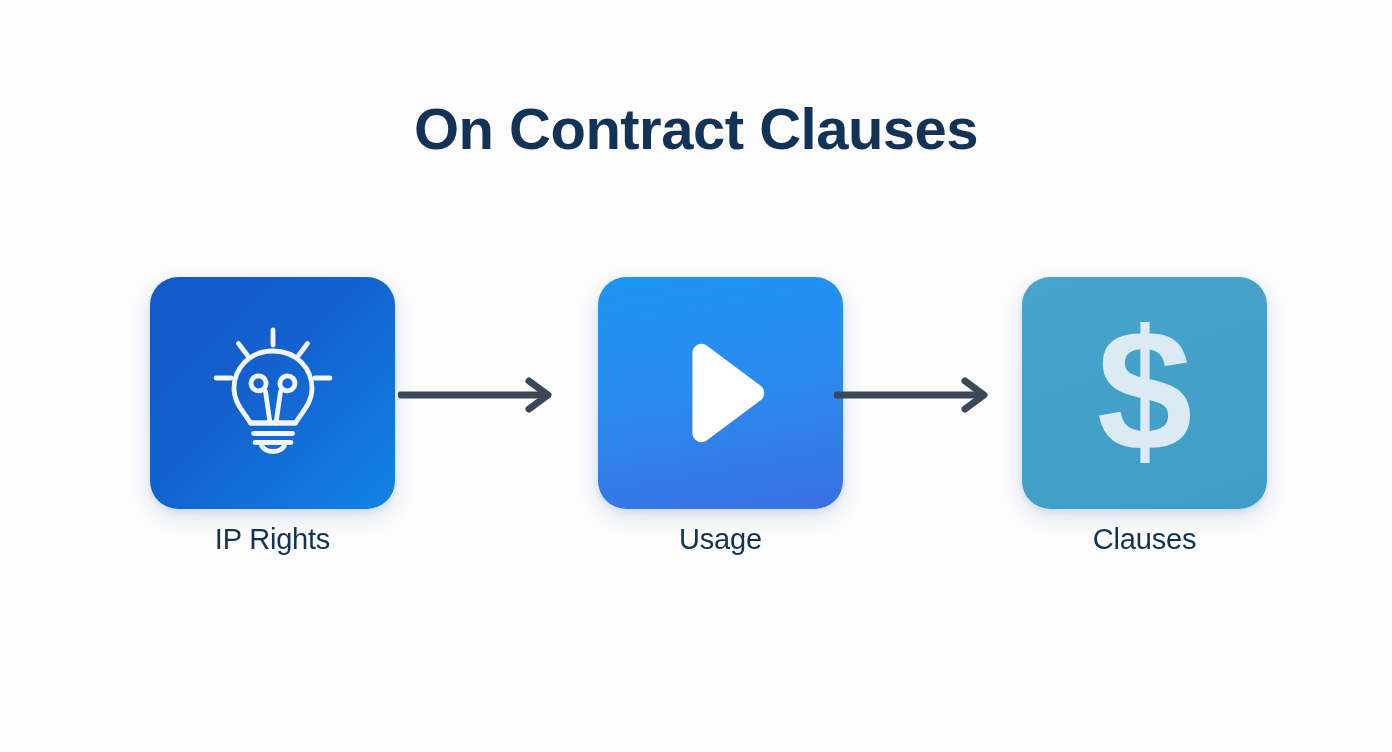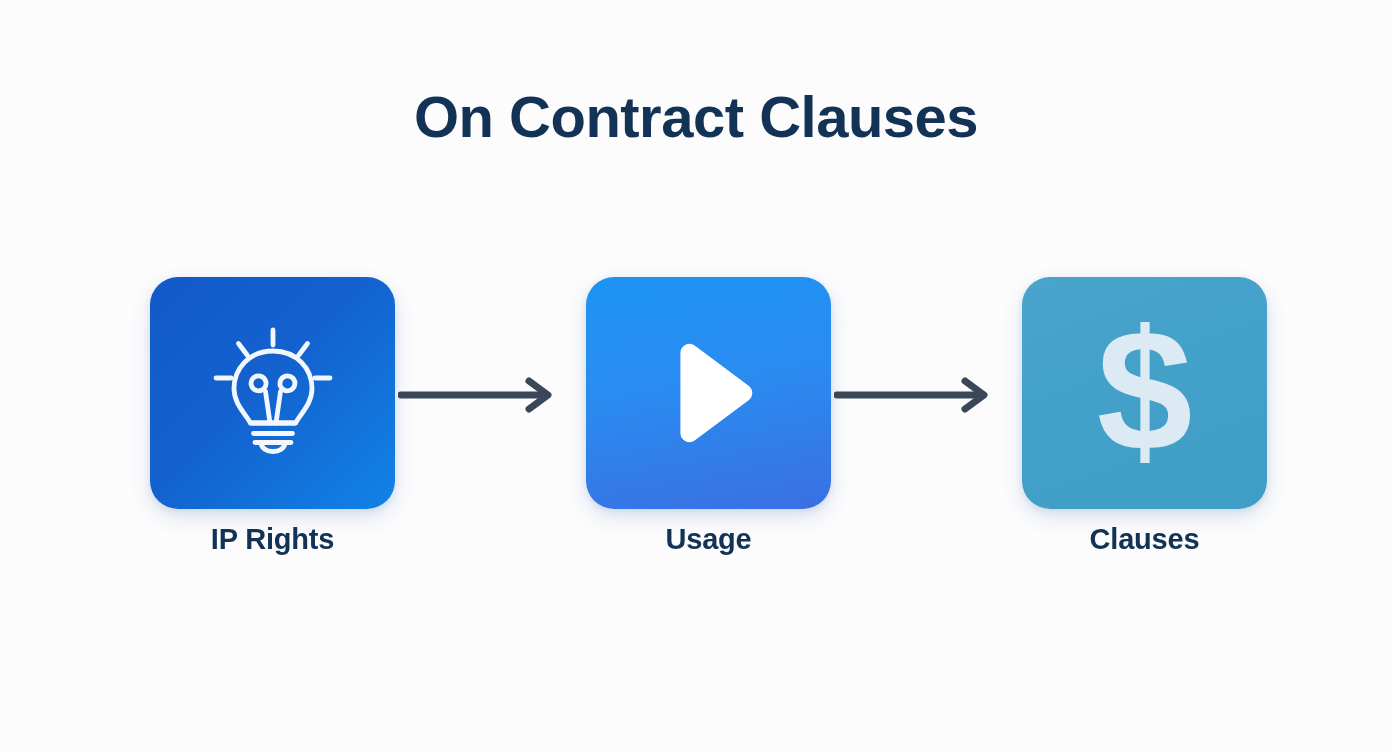--- a/index.html
+++ b/index.html
@@ -10,21 +10,21 @@
     width: 1392px;
     height: 752px;
     background: #fcfcfd;
     font-family: "Liberation Sans", sans-serif;
     overflow: hidden;
     position: relative;
   }
 
   #page-title {
     position: absolute;
-    top: 88px;
+    top: 100px;
     left: 0;
     width: 1392px;
     text-align: center;
     font-size: 58px;
     font-weight: bold;
     letter-spacing: -0.5px;
     color: #123256;
     line-height: 1;
     white-space: nowrap;
   }
@@ -36,21 +36,21 @@
     width: 1117px;
     height: 290px;
   }
 
   .step {
     position: absolute;
     top: 0;
     width: 245px;
   }
   .step-1 { left: 0px; }
-  .step-2 { left: 436px; }
+  .step-2 { left: 448px; }
   .step-3 { left: 872px; }
 
   .tile {
     width: 245px;
     height: 232px;
     border-radius: 28px;
     position: relative;
     box-shadow: 0 8px 20px rgba(40, 90, 160, 0.16),
                 0 2px 6px rgba(40, 90, 160, 0.10);
     display: flex;
@@ -80,21 +80,21 @@
     user-select: none;
   }
 
   .step-label {
     position: absolute;
     top: 246px;
     left: 0;
     width: 245px;
     text-align: center;
     font-size: 29px;
-    font-weight: bold;
+    font-weight: normal;
     color: #123256;
     letter-spacing: -0.2px;
     white-space: nowrap;
   }
 
   .connector {
     position: absolute;
     top: 99px;
     width: 170px;
     height: 38px;

